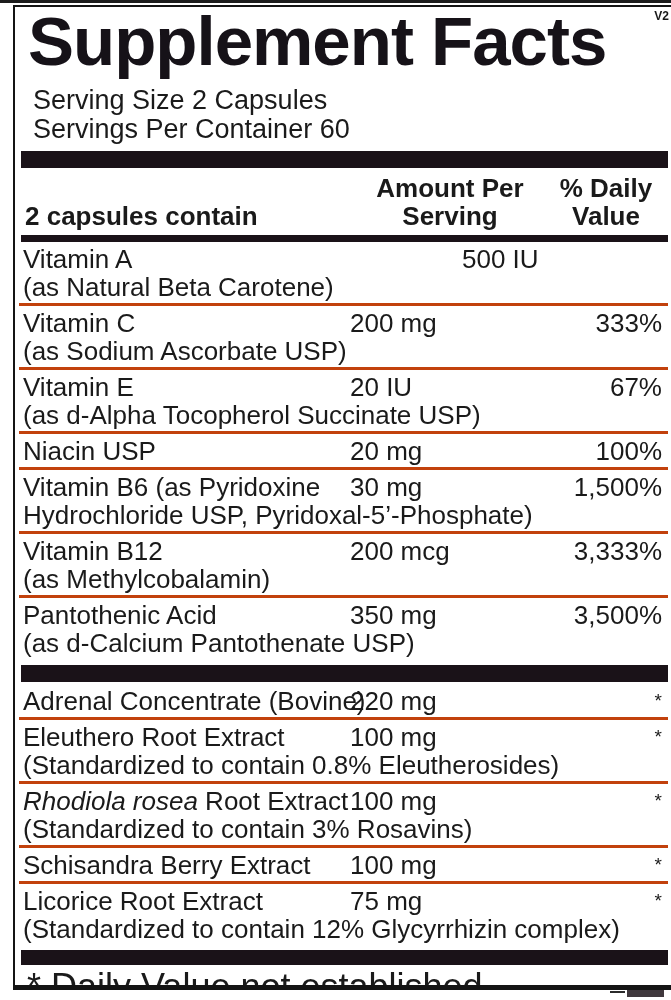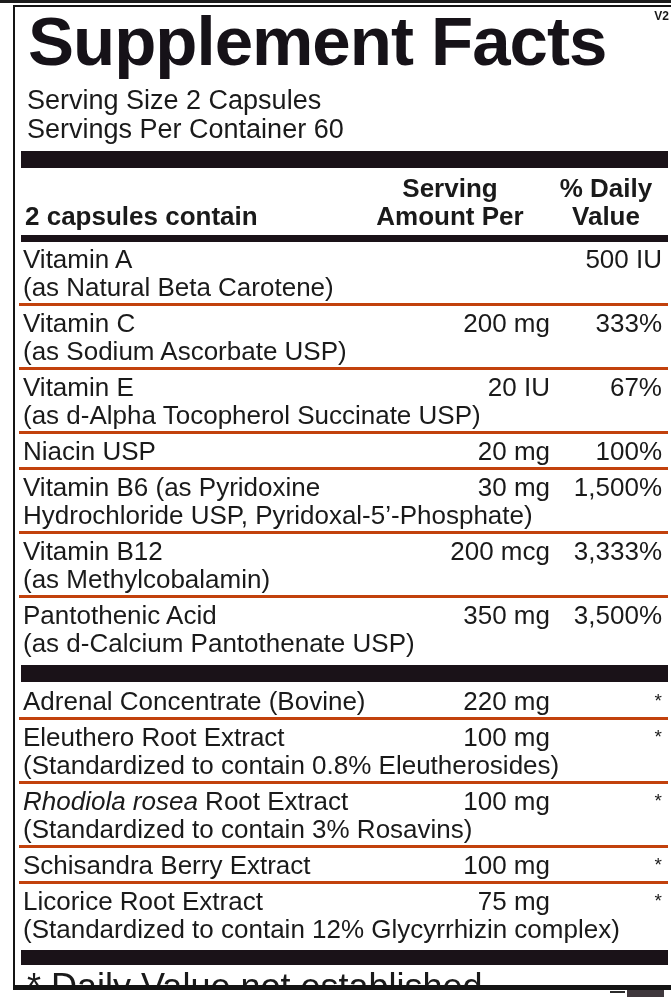--- a/index.html
+++ b/index.html
@@ -31,21 +31,21 @@
   .title-row { position: relative; margin-top: 1px; }
   .title {
     font-size: 69px; font-weight: bold; letter-spacing: -1px;
     line-height: 64px; white-space: nowrap; margin-left: 3px;
     color: #161218;
   }
   .version {
     position: absolute; top: -1px; right: -7px;
     font-size: 12px; font-weight: bold; letter-spacing: 0;
   }
-  .serving-info { margin-top: 12px; margin-left: 2px; }
+  .serving-info { margin-top: 12px; margin-left: 8px; }
   .serving-info div { font-size: 27px; line-height: 29px; }
   .bar {
     height: 17px; background: #1a1218;
     margin: 7px -6px 0 -4px;
   }
   .thead {
     display: flex; align-items: flex-end;
     margin: 6px -6px 0 -4px; padding: 0 6px 2px 4px;
     font-weight: bold; font-size: 26px; line-height: 28px;
   }
@@ -55,21 +55,21 @@
   .thead-rule {
     height: 7px; background: #1a1218;
     margin: 3px -6px 0 -4px;
   }
   .section { margin: 0 -6px; }
   .row { padding: 3px 6px 2px 4px; font-size: 26px; line-height: 28px; }
   .row + .row { border-top: 3px solid #c2410c; }
   .row-main { display: flex; }
   .cell-name { flex: 1; min-width: 0; white-space: nowrap; }
   .cell-name .latin { font-style: italic; }
-  .cell-amount { width: 200px; text-align: right; white-space: nowrap; }
+  .cell-amount { width: 200px; text-align: left; white-space: nowrap; }
   .cell-dv { width: 112px; text-align: right; white-space: nowrap; }
   .cell-dv.star { font-size: 19px; line-height: 19px; padding-top: 4px; }
   .row-detail { white-space: nowrap; }
   .footnote { font-size: 36px; line-height: 29px; margin: 7px 0 0 2px; }
   .print-mark-dash {
     position: absolute; right: 46px; bottom: 7px;
     width: 15px; height: 2px; background: #2b2b2b;
   }
   .print-mark {
     position: absolute; right: 7px; bottom: 3px;
@@ -92,22 +92,22 @@
   <div class="serving-info">
     <div>Serving Size 2 Capsules</div>
     <div>Servings Per Container 60</div>
   </div>
 
   <div class="bar"></div>
 
   <div class="thead">
     <div class="th-name">2 capsules contain</div>
     <div class="th-amount">
+      <div>Amount Per</div>
       <div>Serving</div>
-      <div>Amount Per</div>
     </div>
     <div class="th-dv">
       <div>% Daily</div>
       <div>Value</div>
     </div>
   </div>
 
   <div class="thead-rule"></div>
 
   <div class="section">

